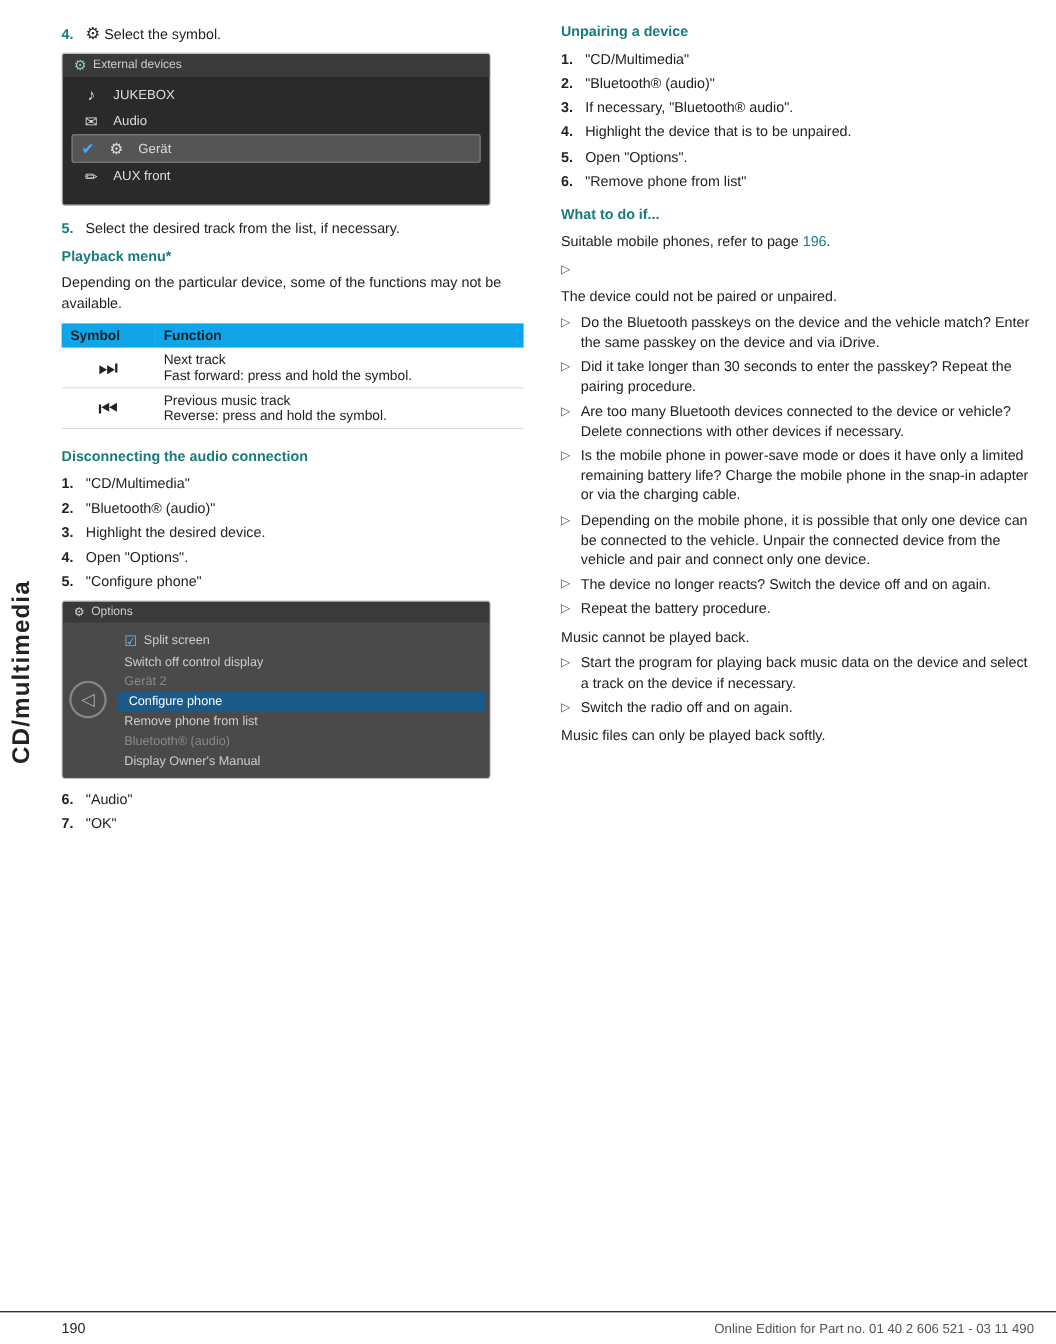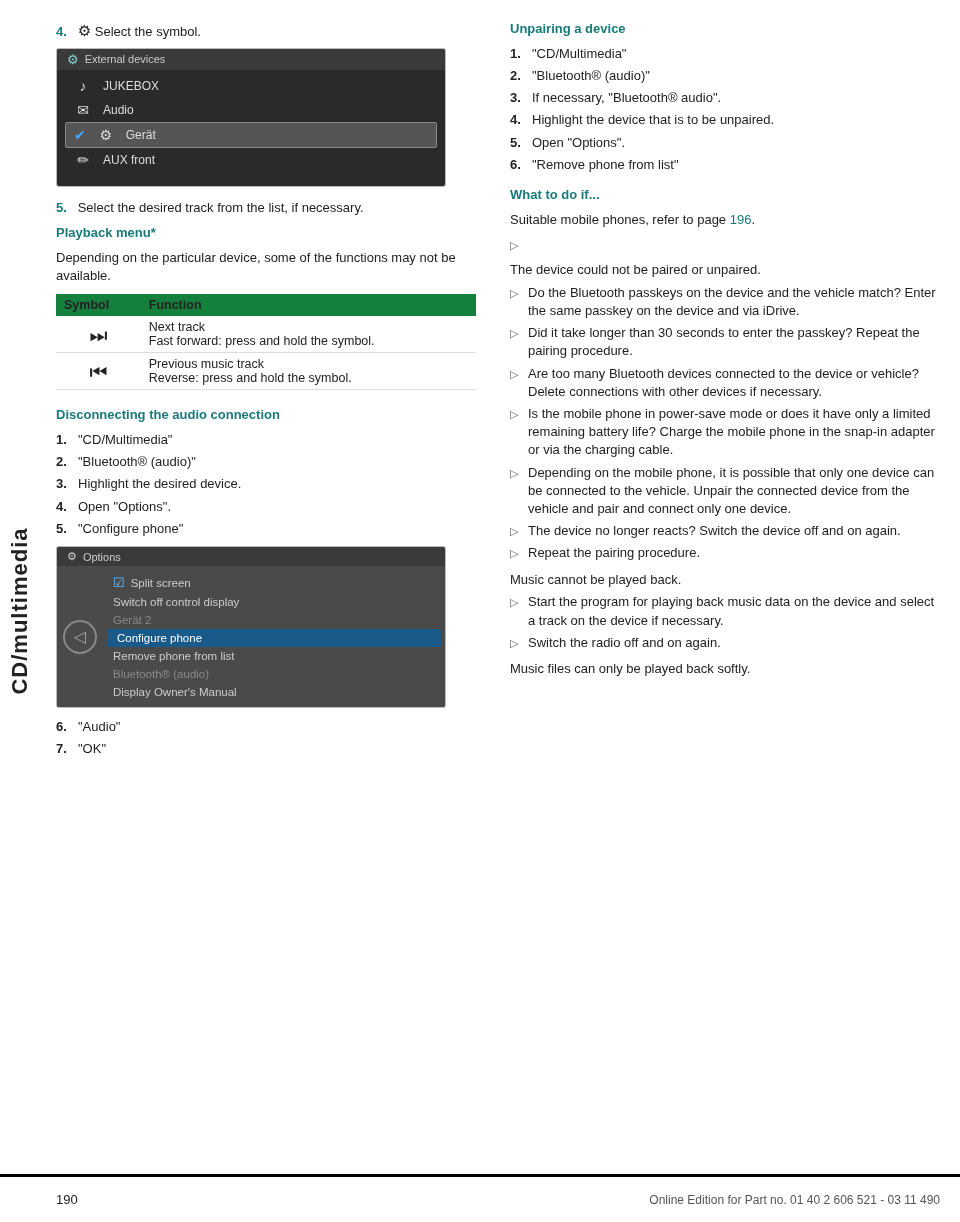--- a/index.html
+++ b/index.html
@@ -139,21 +139,21 @@
     }
 
     
     .symbol-table {
       width: 100%;
       border-collapse: collapse;
       margin-bottom: 16px;
       font-size: 12.5px;
     }
     .symbol-table thead tr {
-      background: #15803d;
+      background: #0ea5e9;
     }
     .symbol-table thead td {
       padding: 4px 8px;
       font-weight: bold;
       color: #222;
     }
     .symbol-table tbody tr {
       border-bottom: 1px solid #ddd;
     }
     .symbol-table tbody td {
@@ -248,22 +248,22 @@
       font-size: 11px;
       margin-top: 2px;
     }
 
     
     .footer {
       position: absolute;
       bottom: 0;
       left: 0;
       right: 0;
-      height: 48px;
-      border-top: 3px solid #000000;
+      height: 30px;
+      border-top: 1px solid #000000;
       display: flex;
       align-items: center;
       justify-content: space-between;
       padding: 0 20px 0 56px;
       font-size: 12px;
       color: #555;
     }
     .footer-page {
       font-size: 13px;
       color: #222;
@@ -506,21 +506,21 @@
         <li>
           <span class="arrow">▷</span>
           <span>Depending on the mobile phone, it is possible that only one device can be connected to the vehicle. Unpair the connected device from the vehicle and pair and connect only one device.</span>
         </li>
         <li>
           <span class="arrow">▷</span>
           <span>The device no longer reacts? Switch the device off and on again.</span>
         </li>
         <li>
           <span class="arrow">▷</span>
-          <span>Repeat the pairing procedure.</span>
+          <span>Repeat the battery procedure.</span>
         </li>
       </ul>
 
       <p class="mb4">Music cannot be played back.</p>
 
       <ul class="bullet-list mb8">
         <li>
           <span class="arrow">▷</span>
           <span>Start the program for playing back music data on the device and select a track on the device if necessary.</span>
         </li>

